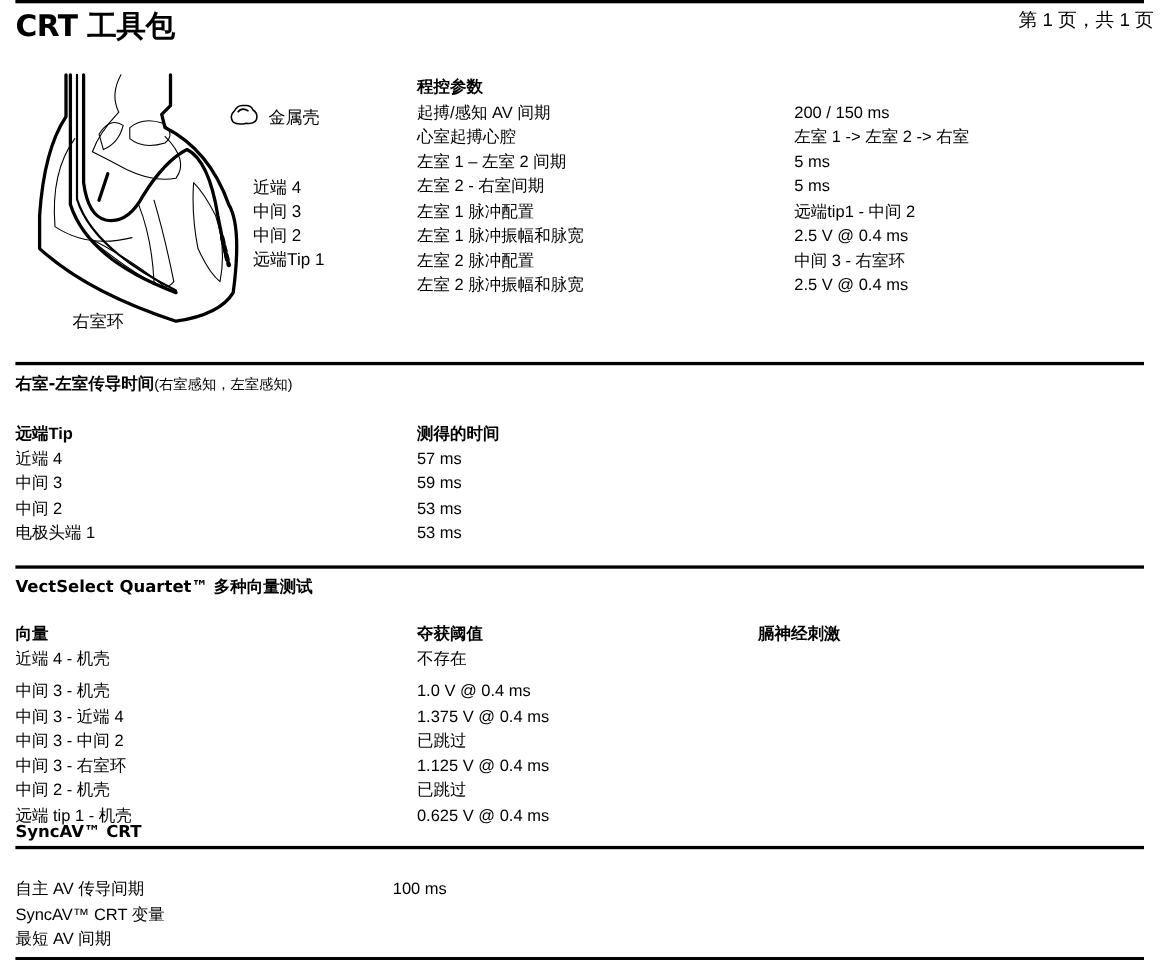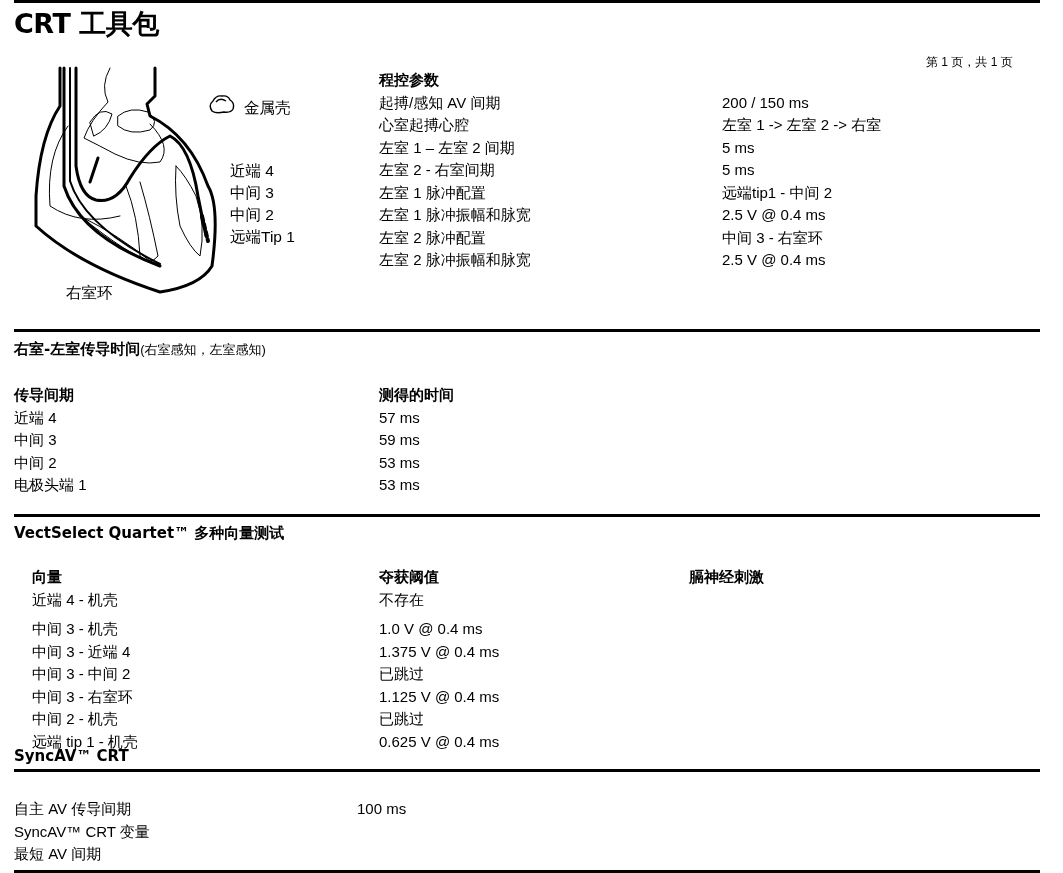--- a/index.html
+++ b/index.html
@@ -3,21 +3,21 @@
 <meta charset="utf-8">
 <style>
   html, body { margin: 0; padding: 0; background: #ffffff; }
   body {
     width: 1063px; height: 873px; position: relative; overflow: hidden;
     font-family: "Liberation Sans", "DejaVu Sans", sans-serif; color: #000;
   }
   .abs { position: absolute; }
   .rule { position: absolute; left: 14px; width: 1026px; height: 3px; background: #000; }
   .title { left: 14px; top: 6px; font-family: "DejaVu Sans", sans-serif; font-weight: bold; font-size: 27px; letter-spacing: -0.5px; }
-  .pageinfo { left: 926px; top: 7px; font-size: 12px; margin-top: 47px; }
+  .pageinfo { left: 926px; top: 7px; font-size: 17px; }
   .sec-title { font-family: "DejaVu Sans", sans-serif; font-weight: bold; font-size: 15px; white-space: nowrap; }
   .sec-title .sub { font-weight: normal; font-family: "Liberation Sans", sans-serif; font-size: 13px; }
   .col { position: absolute; }
   .col div { height: 22.5px; line-height: 22.5px; font-size: 15px; white-space: nowrap; }
   .hdr { font-weight: bold; }
   .lead-lbl { position: absolute; font-size: 15.5px; line-height: 22px; white-space: nowrap; }
 </style>
 </head>
 <body>
 
@@ -80,37 +80,37 @@
   <div>2.5 V @ 0.4  ms</div>
   <div>中间 3 - 右室环</div>
   <div>2.5 V @ 0.4  ms</div>
 </div>
 
 <div class="rule" style="top:329px;"></div>
 <div class="abs sec-title" style="left:14px; top:340px;">
   <span>右室-左室传导时间</span><span class="sub">(右室感知，左室感知)</span>
 </div>
 <div class="col" style="left:14px; top:384px;">
-  <div class="hdr">传导间期</div>
+  <div class="hdr">远端Tip</div>
   <div>近端 4</div>
   <div>中间 3</div>
   <div>中间 2</div>
   <div>电极头端 1</div>
 </div>
 <div class="col" style="left:379px; top:384px;">
   <div class="hdr">测得的时间</div>
   <div>57 ms</div>
   <div>59 ms</div>
   <div>53 ms</div>
   <div>53 ms</div>
 </div>
 
 <div class="rule" style="top:514px;"></div>
 <div class="abs sec-title" style="left:14px; top:524px;">VectSelect Quartet™ 多种向量测试</div>
-<div class="col" style="left:32px; top:566px;">
+<div class="col" style="left:14px; top:566px;">
   <div class="hdr">向量</div>
   <div style="margin-bottom:7px;">近端 4 - 机壳</div>
   <div>中间 3 - 机壳</div>
   <div>中间 3 - 近端 4</div>
   <div>中间 3 - 中间 2</div>
   <div>中间 3 - 右室环</div>
   <div>中间 2 - 机壳</div>
   <div>远端 tip 1 - 机壳</div>
 </div>
 <div class="col" style="left:379px; top:566px;">

